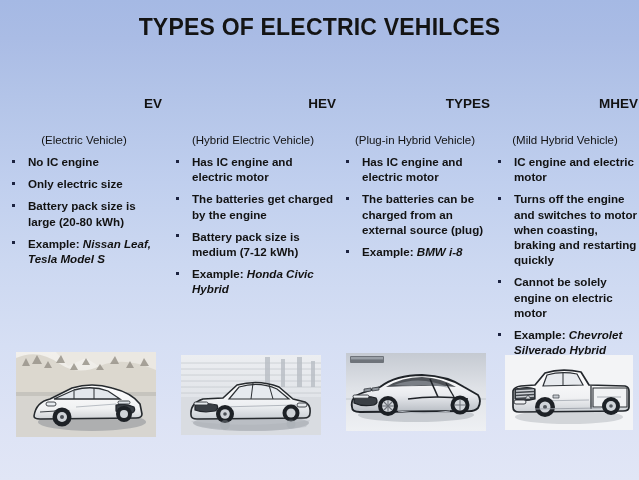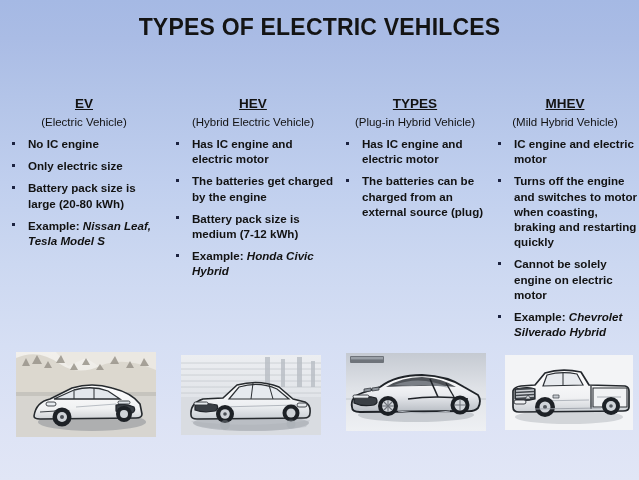--- a/index.html
+++ b/index.html
@@ -47,33 +47,32 @@
   .column {
     position: absolute;
     top: 96px;
   }
   #col-ev   { left: 6px;   width: 156px; }
   #col-hev  { left: 170px; width: 166px; }
   #col-phev { left: 340px; width: 150px; }
   #col-mhev { left: 492px; width: 146px; }
 
   .col-head {
-    text-align: center;
+    text-align: right;
     font-size: 13.5px;
     font-weight: bold;
     color: #121212;
-    text-decoration: underline;
     line-height: 16px;
   }
   .col-sub {
     text-align: center;
     font-size: 11.5px;
     color: #121212;
     line-height: 15px;
-    margin-top: 3px;
+    margin-top: 21px;
     white-space: nowrap;
   }
 
   ul.bullets {
     list-style: none;
     margin: 6px 0 0 0;
     padding: 0;
     font-weight: bold;
   }
   ul.bullets li {
@@ -137,20 +136,21 @@
       <li><span>Example: </span><em>Honda Civic Hybrid</em></li>
     </ul>
   </div>
 
   <div class="column" id="col-phev">
     <div class="col-head">TYPES</div>
     <div class="col-sub">(Plug-in Hybrid Vehicle)</div>
     <ul class="bullets">
       <li><span>Has IC engine and electric motor</span></li>
       <li><span>The batteries can be charged from an external source (plug)</span></li>
+      <li><span>Example: </span><em>BMW i-8</em></li>
     </ul>
   </div>
 
   <div class="column" id="col-mhev">
     <div class="col-head">MHEV</div>
     <div class="col-sub">(Mild Hybrid Vehicle)</div>
     <ul class="bullets">
       <li><span>IC engine and electric motor</span></li>
       <li><span>Turns off the engine and switches to motor when coasting, braking and restarting quickly</span></li>
       <li><span>Cannot be solely engine on electric motor</span></li>

